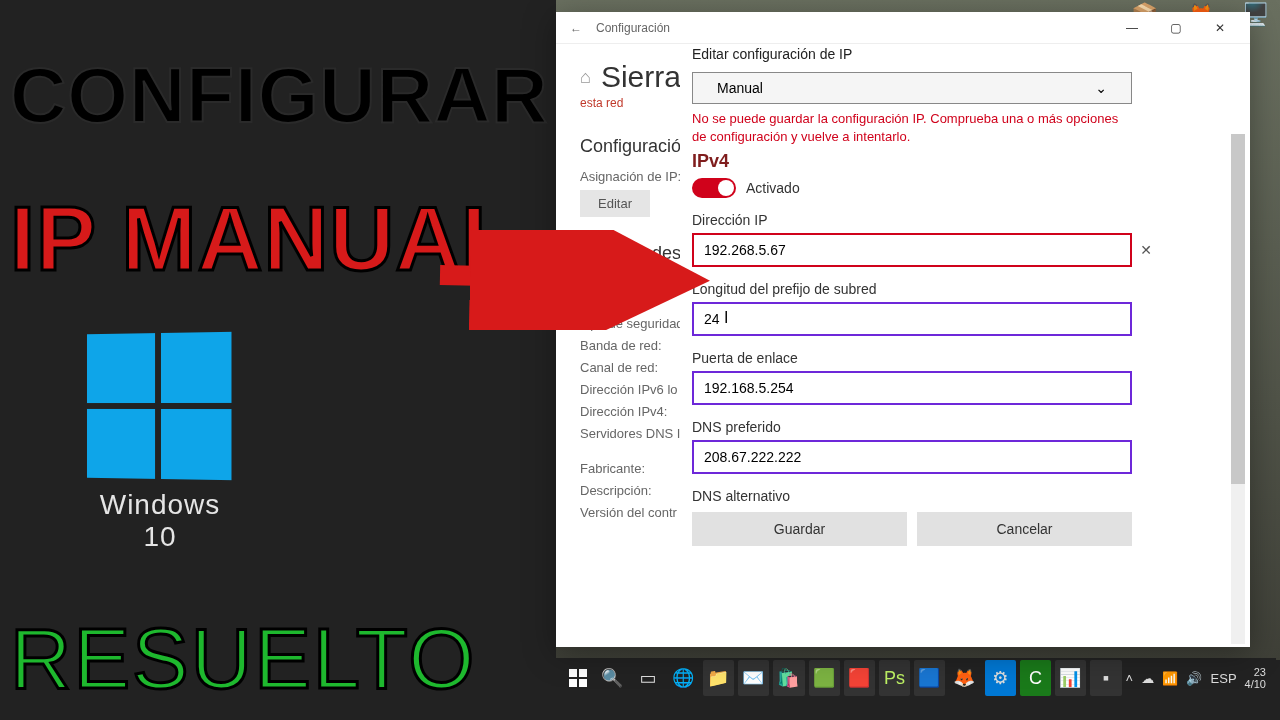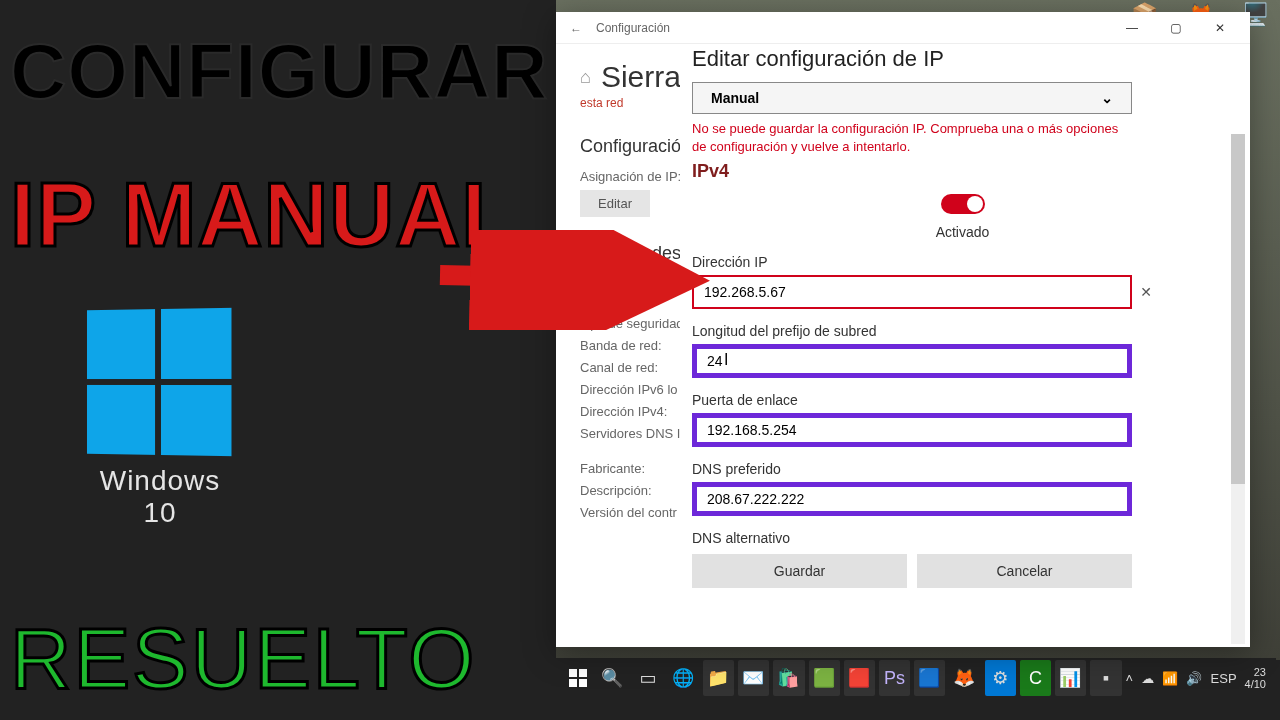--- a/index.html
+++ b/index.html
@@ -1,19 +1,19 @@
 <!DOCTYPE html>
 <html><head>
 <meta charset="utf-8">
 <style>
   * { box-sizing: border-box; margin: 0; padding: 0; font-family: "Segoe UI", Tahoma, sans-serif; }
   body { width: 1280px; height: 720px; overflow: hidden; position: relative; background: #222; }
 
   
-  .overlay-left { position: absolute; left: 10px; top: 34px; width: 560px; z-index: 1; }
+  .overlay-left { position: absolute; left: 10px; top: 58px; width: 560px; z-index: 1; }
   .big-text { font-family: Impact, "Arial Black", sans-serif; font-weight: 900; letter-spacing: 1px;
               -webkit-text-stroke: 3px #000; }
   .line1 { font-size: 78px; color: #000; -webkit-text-stroke: 2px #2a2a2a; line-height: 0.95; }
   .line2 { font-size: 90px; color: #d71a1a; margin-top: 65px; line-height: 0.95; }
   .win-logo-wrap { margin-top: 50px; text-align: left; padding-left: 75px; }
   .win-logo { display: inline-block; }
   .win-grid { display: grid; grid-template-columns: 70px 70px; grid-template-rows: 70px 70px; gap: 6px;
               transform: perspective(600px) rotateY(-8deg); }
   .win-tile { background: #0ea5e9; }
   .win-label { color: #e5e5e5; font-size: 28px; margin-top: 10px; letter-spacing: 1px; text-align:center; width:150px;}
@@ -42,33 +42,33 @@
   .muted-label { font-size: 13px; color: #666; margin-top: 12px; }
   .edit-btn-bg { background: #e5e5e5; padding: 6px 18px; display: inline-block; margin-top: 6px; font-size: 13px;
                  cursor: pointer; }
   .prop-list { margin-top: 8px; }
   .prop-list div { font-size: 13px; color: #666; margin-top: 7px; }
 
   
   .dialog { position: absolute; left: 680px; top: 44px; width: 565px; background: #fff; z-index: 20;
             padding: 0 0 0 0; }
   .dialog-inner { padding: 2px 12px 0 12px; }
-  .dlg-title { font-size: 22px; color: #222; margin-bottom: 10px; font-weight: 400; }
+  .dlg-title { font-size: 14px; color: #222; margin-bottom: 10px; font-weight: 400; }
   .dropdown { width: 440px; height: 32px; border: 1px solid #888; background: #f5f5f5; display: flex;
-              align-items: center; justify-content: space-between; padding: 0 18px; font-size: 14px;
-              cursor: pointer; font-weight: bold; }
+              align-items: center; justify-content: space-between; padding: 0 24px; font-size: 14px;
+              cursor: pointer; }
   .error-text { color: #d0021b; font-size: 13px; margin-top: 6px; width: 440px; line-height: 1.35; }
   .ipv4-head { font-size: 18px; color: #7f1d1d; margin-top: 6px; font-weight: 600; }
-  .toggle-row { display: flex; align-items: center; gap: 10px; margin-top: 12px; flex-direction: column; }
+  .toggle-row { display: flex; align-items: center; gap: 10px; margin-top: 6px; }
   .toggle { width: 44px; height: 20px; background: #d0021b; border-radius: 10px; position: relative; cursor: pointer; }
   .toggle .knob { position: absolute; right: 2px; top: 2px; width: 16px; height: 16px; background: #fff;
                   border-radius: 50%; }
   .toggle-label { font-size: 14px; color: #333; }
   .field-label { font-size: 14px; color: #333; margin-top: 14px; }
-  .field-input { width: 440px; height: 34px; border: 5px solid #6d28d9; padding: 0 30px 0 10px; font-size: 14px;
+  .field-input { width: 440px; height: 34px; border: 2px solid #6d28d9; padding: 0 30px 0 10px; font-size: 14px;
                  margin-top: 5px; outline: none; background:#fff; font-family: inherit; }
   .field-wrap { position: relative; width: 468px; }
   .field-input.error { border: 2px solid #d0021b; }
   .clear-x { position: absolute; right: 8px; top: 50%; transform: translateY(-40%); font-size: 14px;
              color: #555; cursor: pointer; }
   .cursor-caret { position: absolute; left: 32px; top: 12px; font-size: 16px; color: #000; }
   .btn-row { display: flex; gap: 10px; margin-top: 8px; padding-bottom: 8px; padding-left:0; }
   .dlg-btn { background: #e1e1e1; border: none; height: 34px; font-size: 14px; color: #333; cursor: pointer;
              width: 215px; }
   .scrollbar-track { position: absolute; right: 0; top: 90px; width: 14px; height: 510px; background: #f0f0f0;}
@@ -221,21 +221,21 @@
       </svg>
   </div>
   <div class="tb-icon">🔍</div>
   <div class="tb-icon">▭</div>
   <div class="tb-icon">🌐</div>
   <div class="tb-icon sq">📁</div>
   <div class="tb-icon sq">✉️</div>
   <div class="tb-icon sq">🛍️</div>
   <div class="tb-icon sq">🟩</div>
   <div class="tb-icon sq">🟥</div>
-  <div class="tb-icon sq" style="color:#c4b5fd">Ps</div>
+  <div class="tb-icon sq" style="color:#bef264">Ps</div>
   <div class="tb-icon sq">🟦</div>
   <div class="tb-icon">🦊</div>
   <div class="tb-icon sq" style="background:#0078d4">⚙</div>
   <div class="tb-icon sq" style="background:#1a7a1a;color:#fff">C</div>
   <div class="tb-icon sq">📊</div>
   <div class="tb-icon sq">▪</div>
   <div class="tray">
     <span class="ico">˄</span>
     <span class="ico">☁</span>
     <span class="ico">📶</span>

